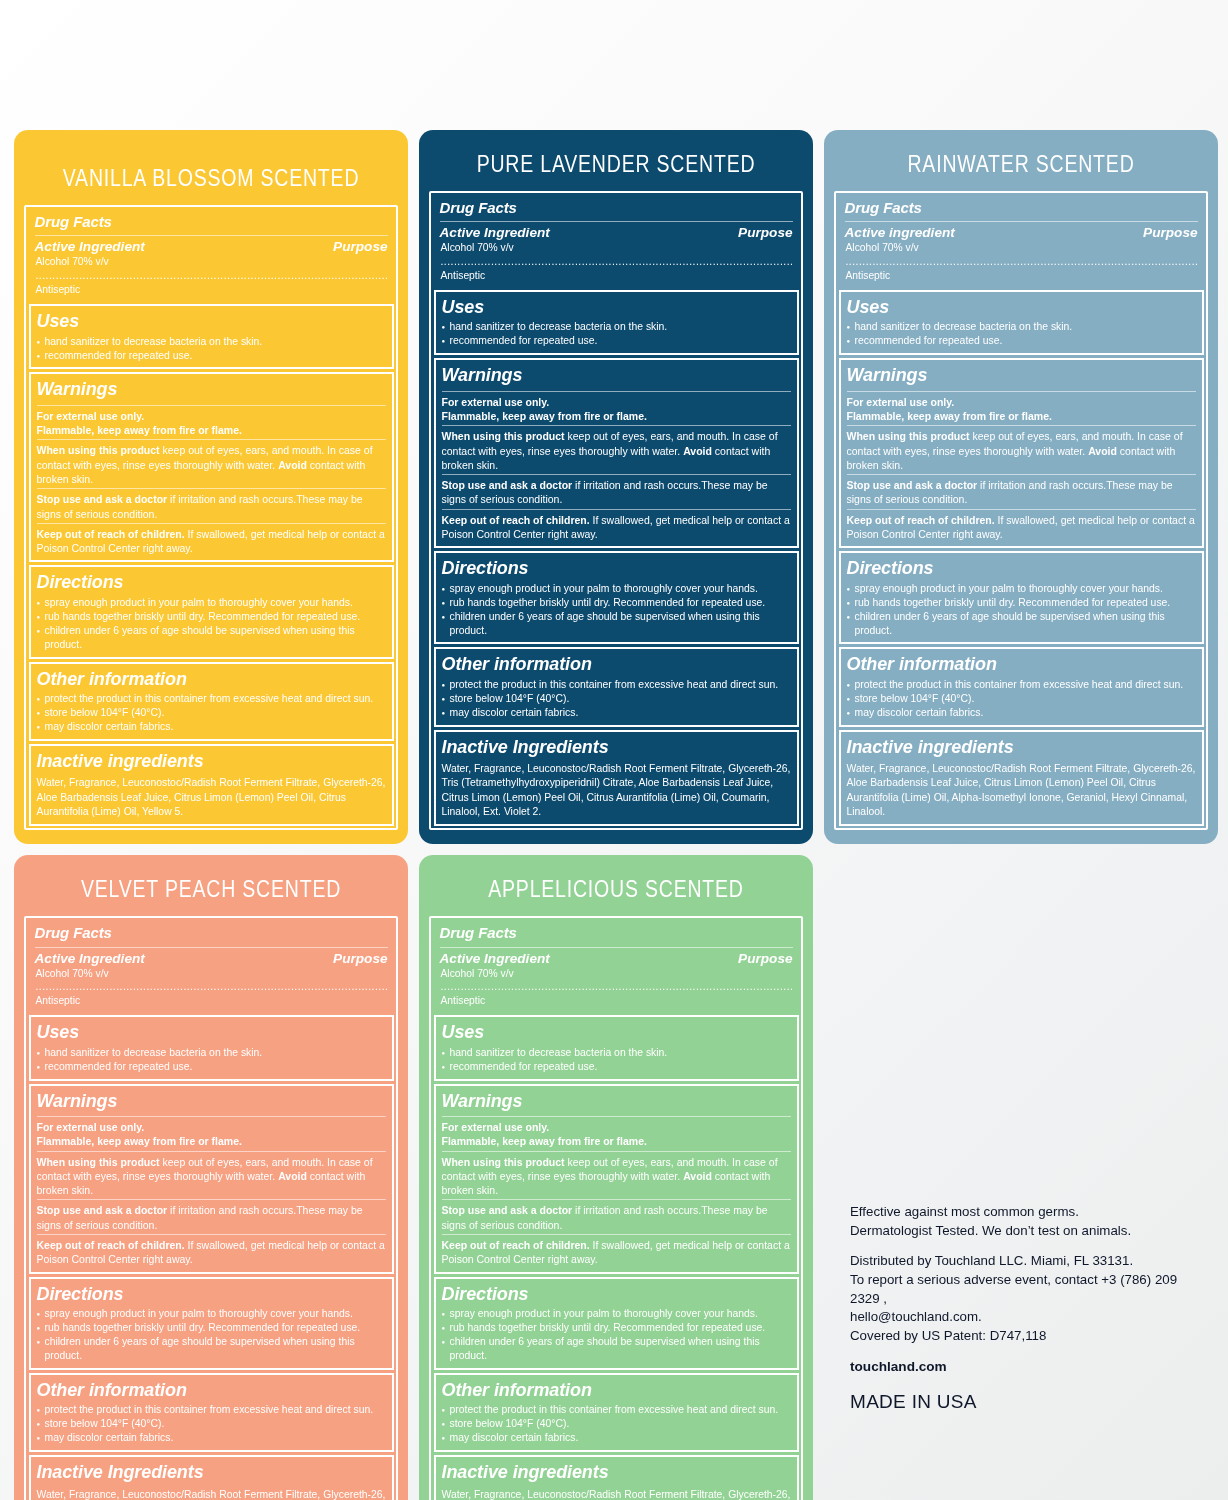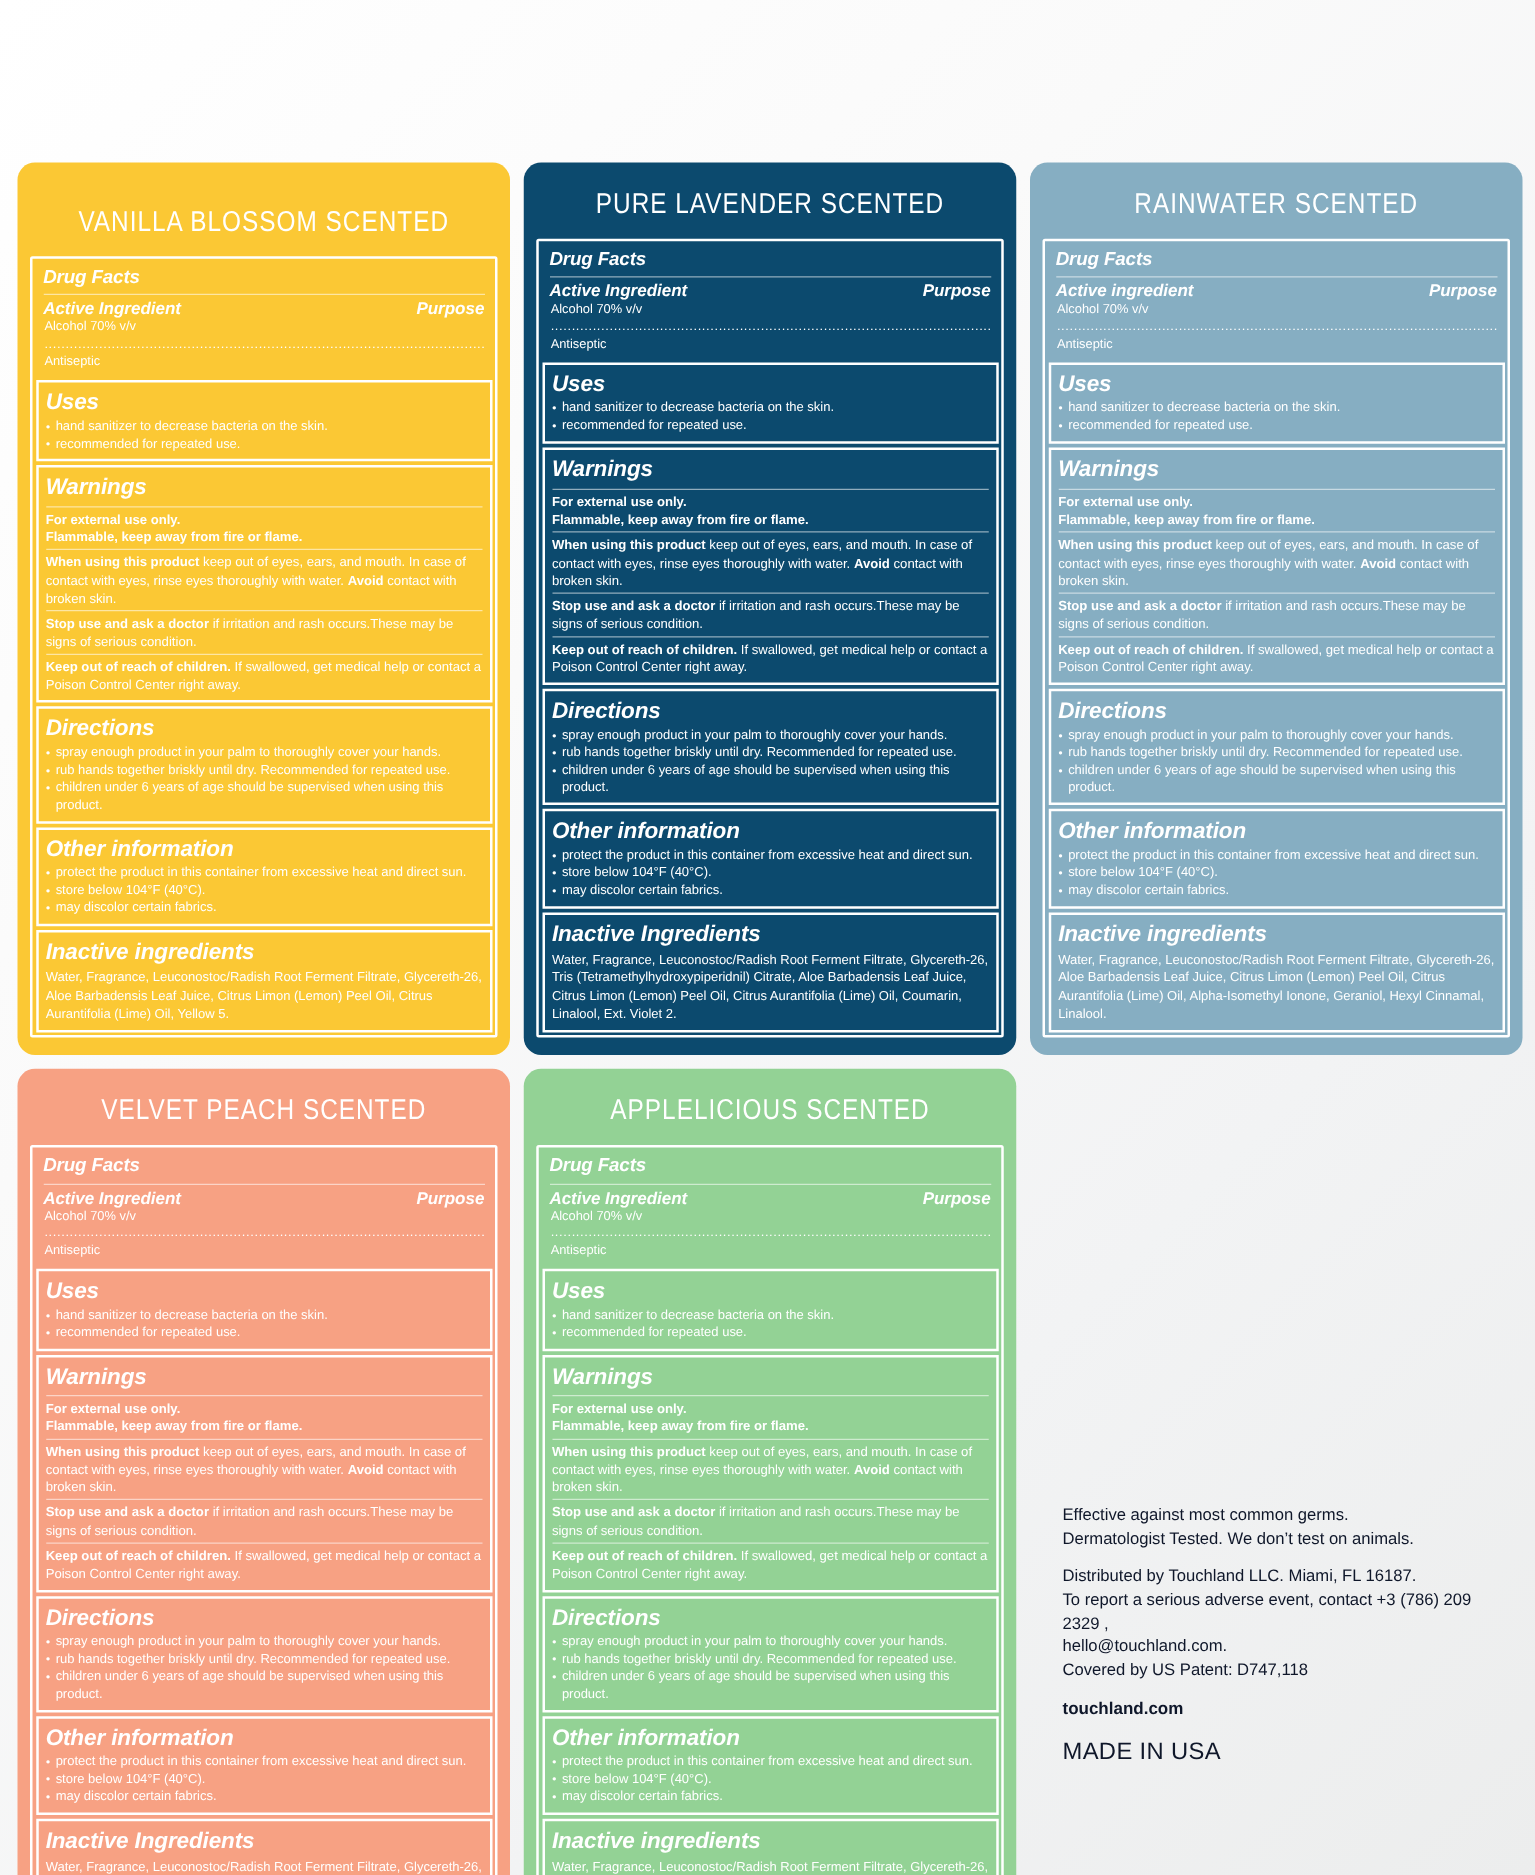--- a/index.html
+++ b/index.html
@@ -425,20 +425,20 @@
           <p class="ingr">Water, Fragrance, Leuconostoc/Radish Root Ferment Filtrate, Glycereth-26, Aloe Barbadensis Leaf Juice, Citrus Limon (Lemon) Peel Oil, Citrus Aurantifolia (Lime) Oil, Yellow 6, Yellow 5, Blue 1.</p>
         </div>
       </div>
     </div>
   </div>
 
 <div class="footer">
   <p>Effective against most common germs.</p>
   <p>Dermatologist Tested. We don’t test on animals.</p>
   <div class="gap"></div>
-  <p>Distributed by Touchland LLC. Miami, FL 16187.</p>
+  <p>Distributed by Touchland LLC. Miami, FL 33131.</p>
   <p>To report a serious adverse event, contact +3 (786) 209 2329 ,</p>
   <p>hello@touchland.com.</p>
   <p>Covered by US Patent: D747,118</p>
   <div class="gap"></div>
   <p class="site">touchland.com</p>
   <p class="made">MADE IN USA</p>
 </div>
 
 </body></html>

